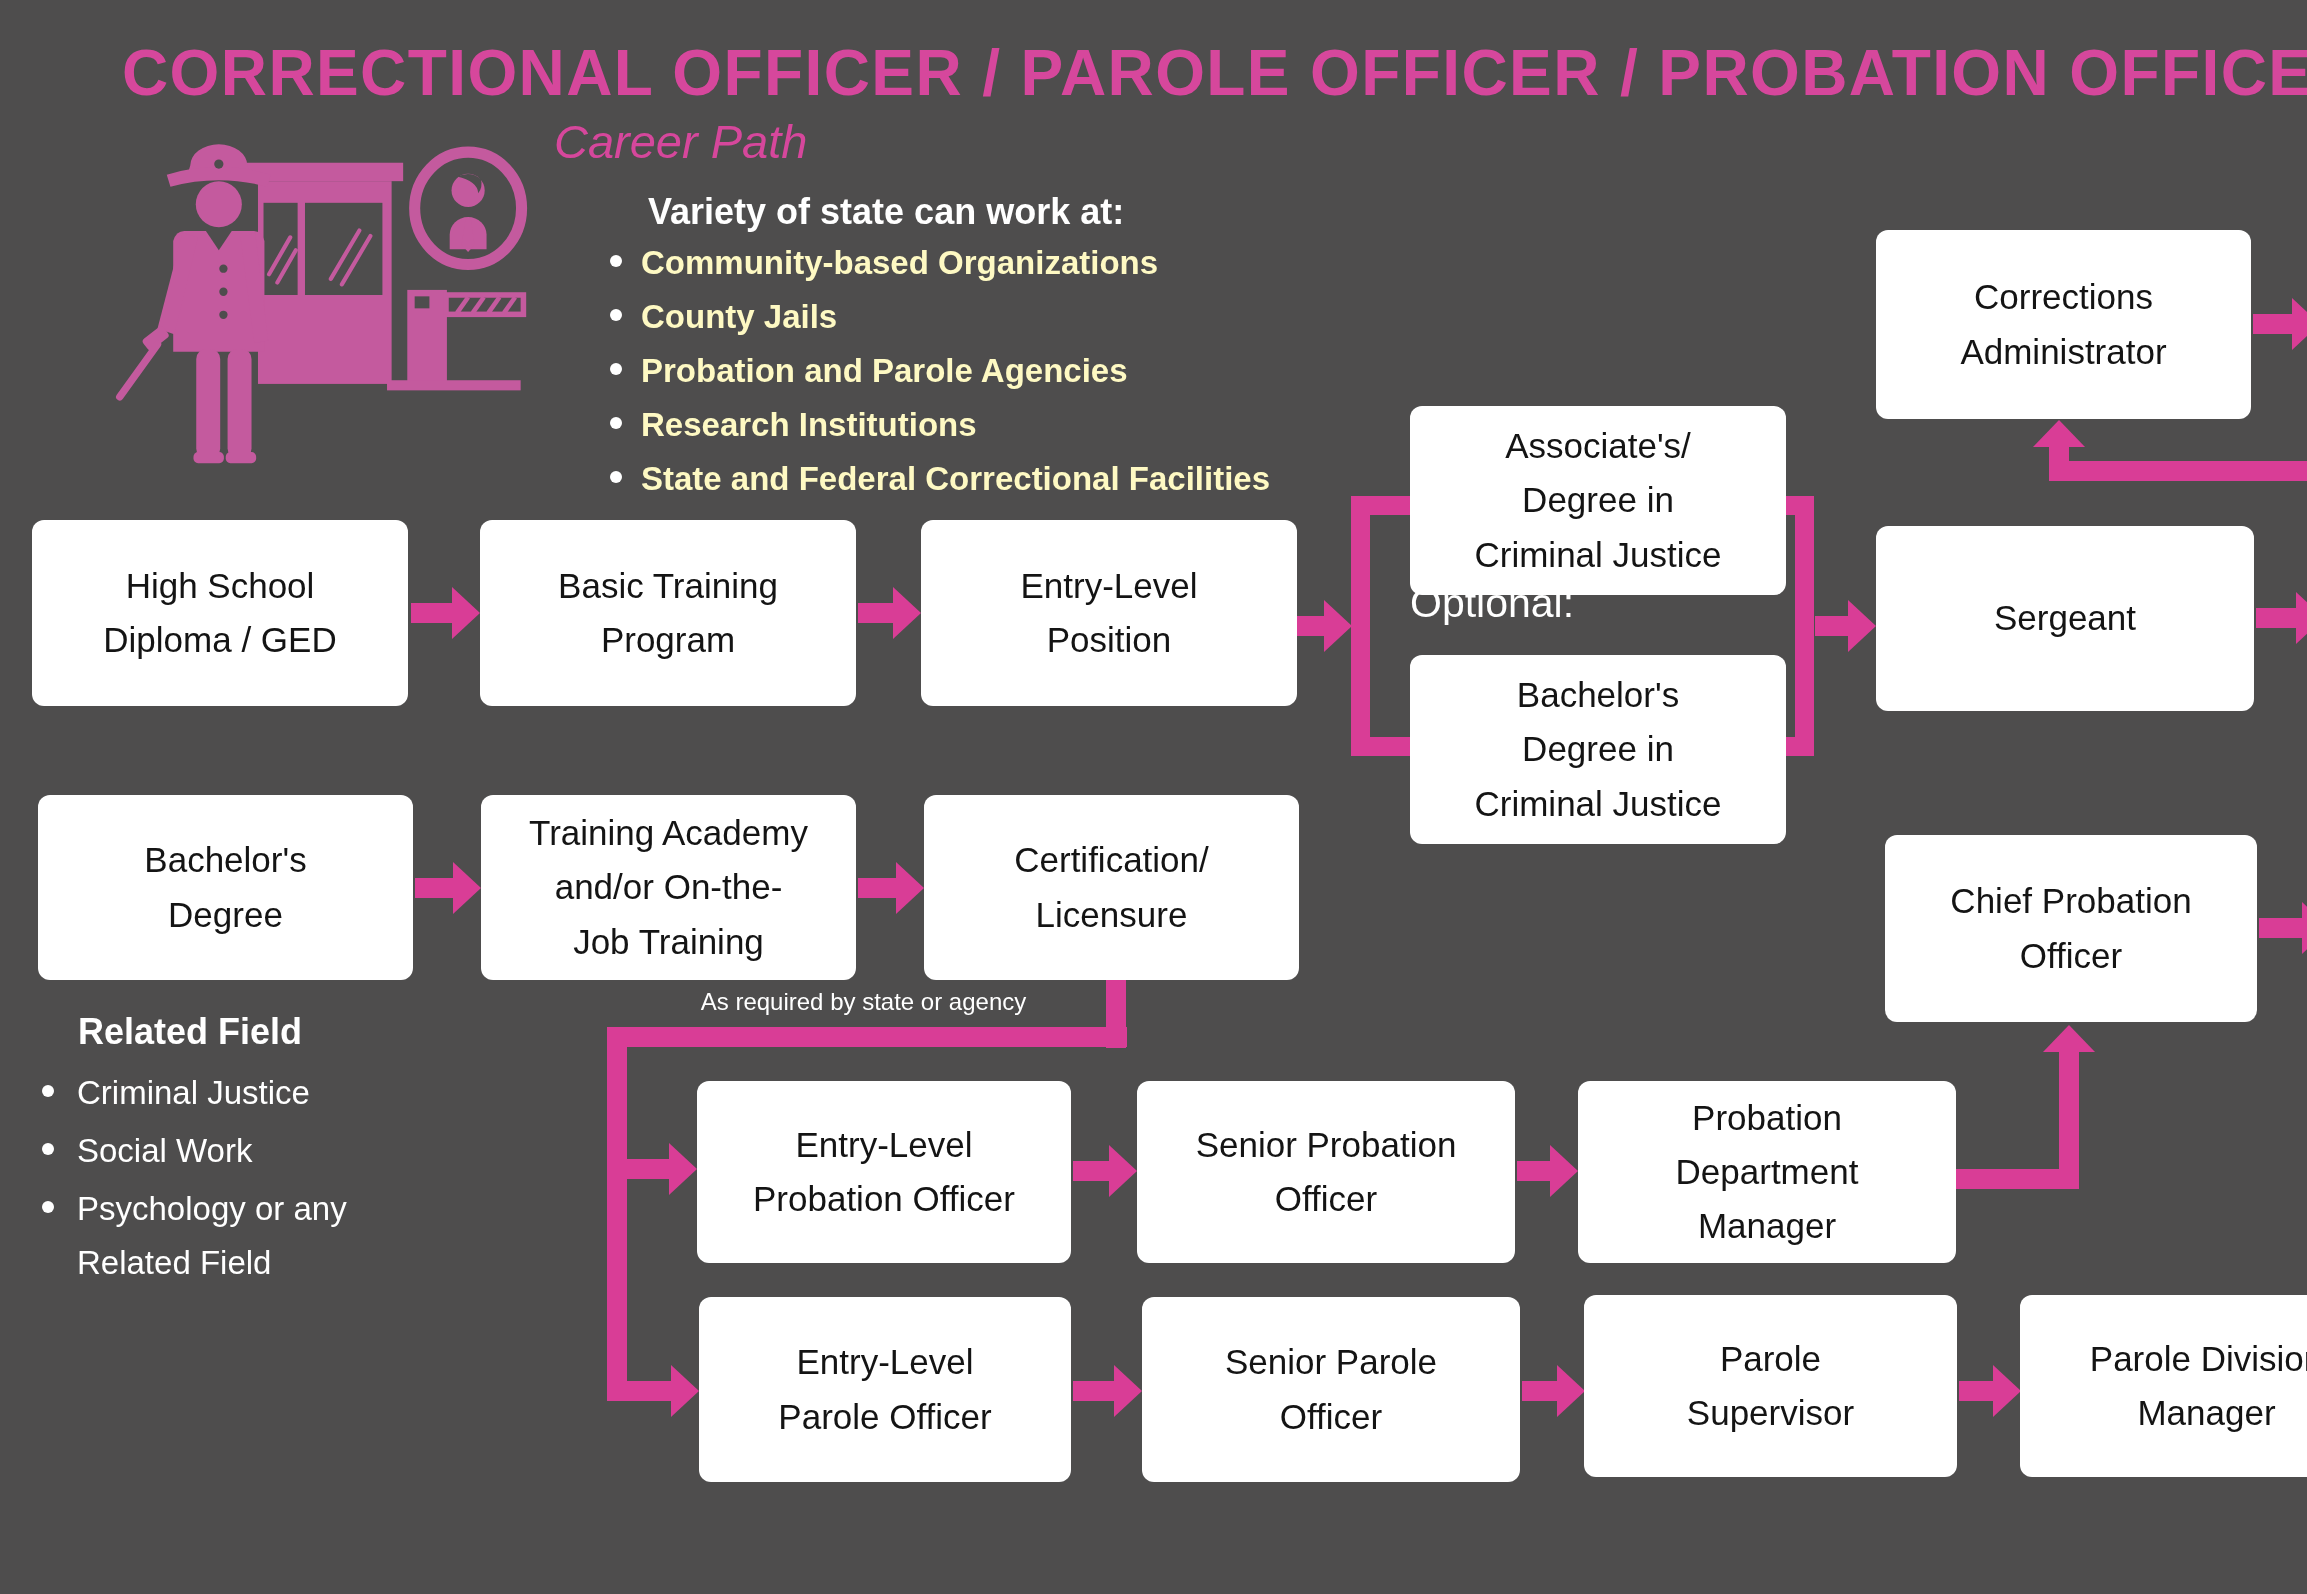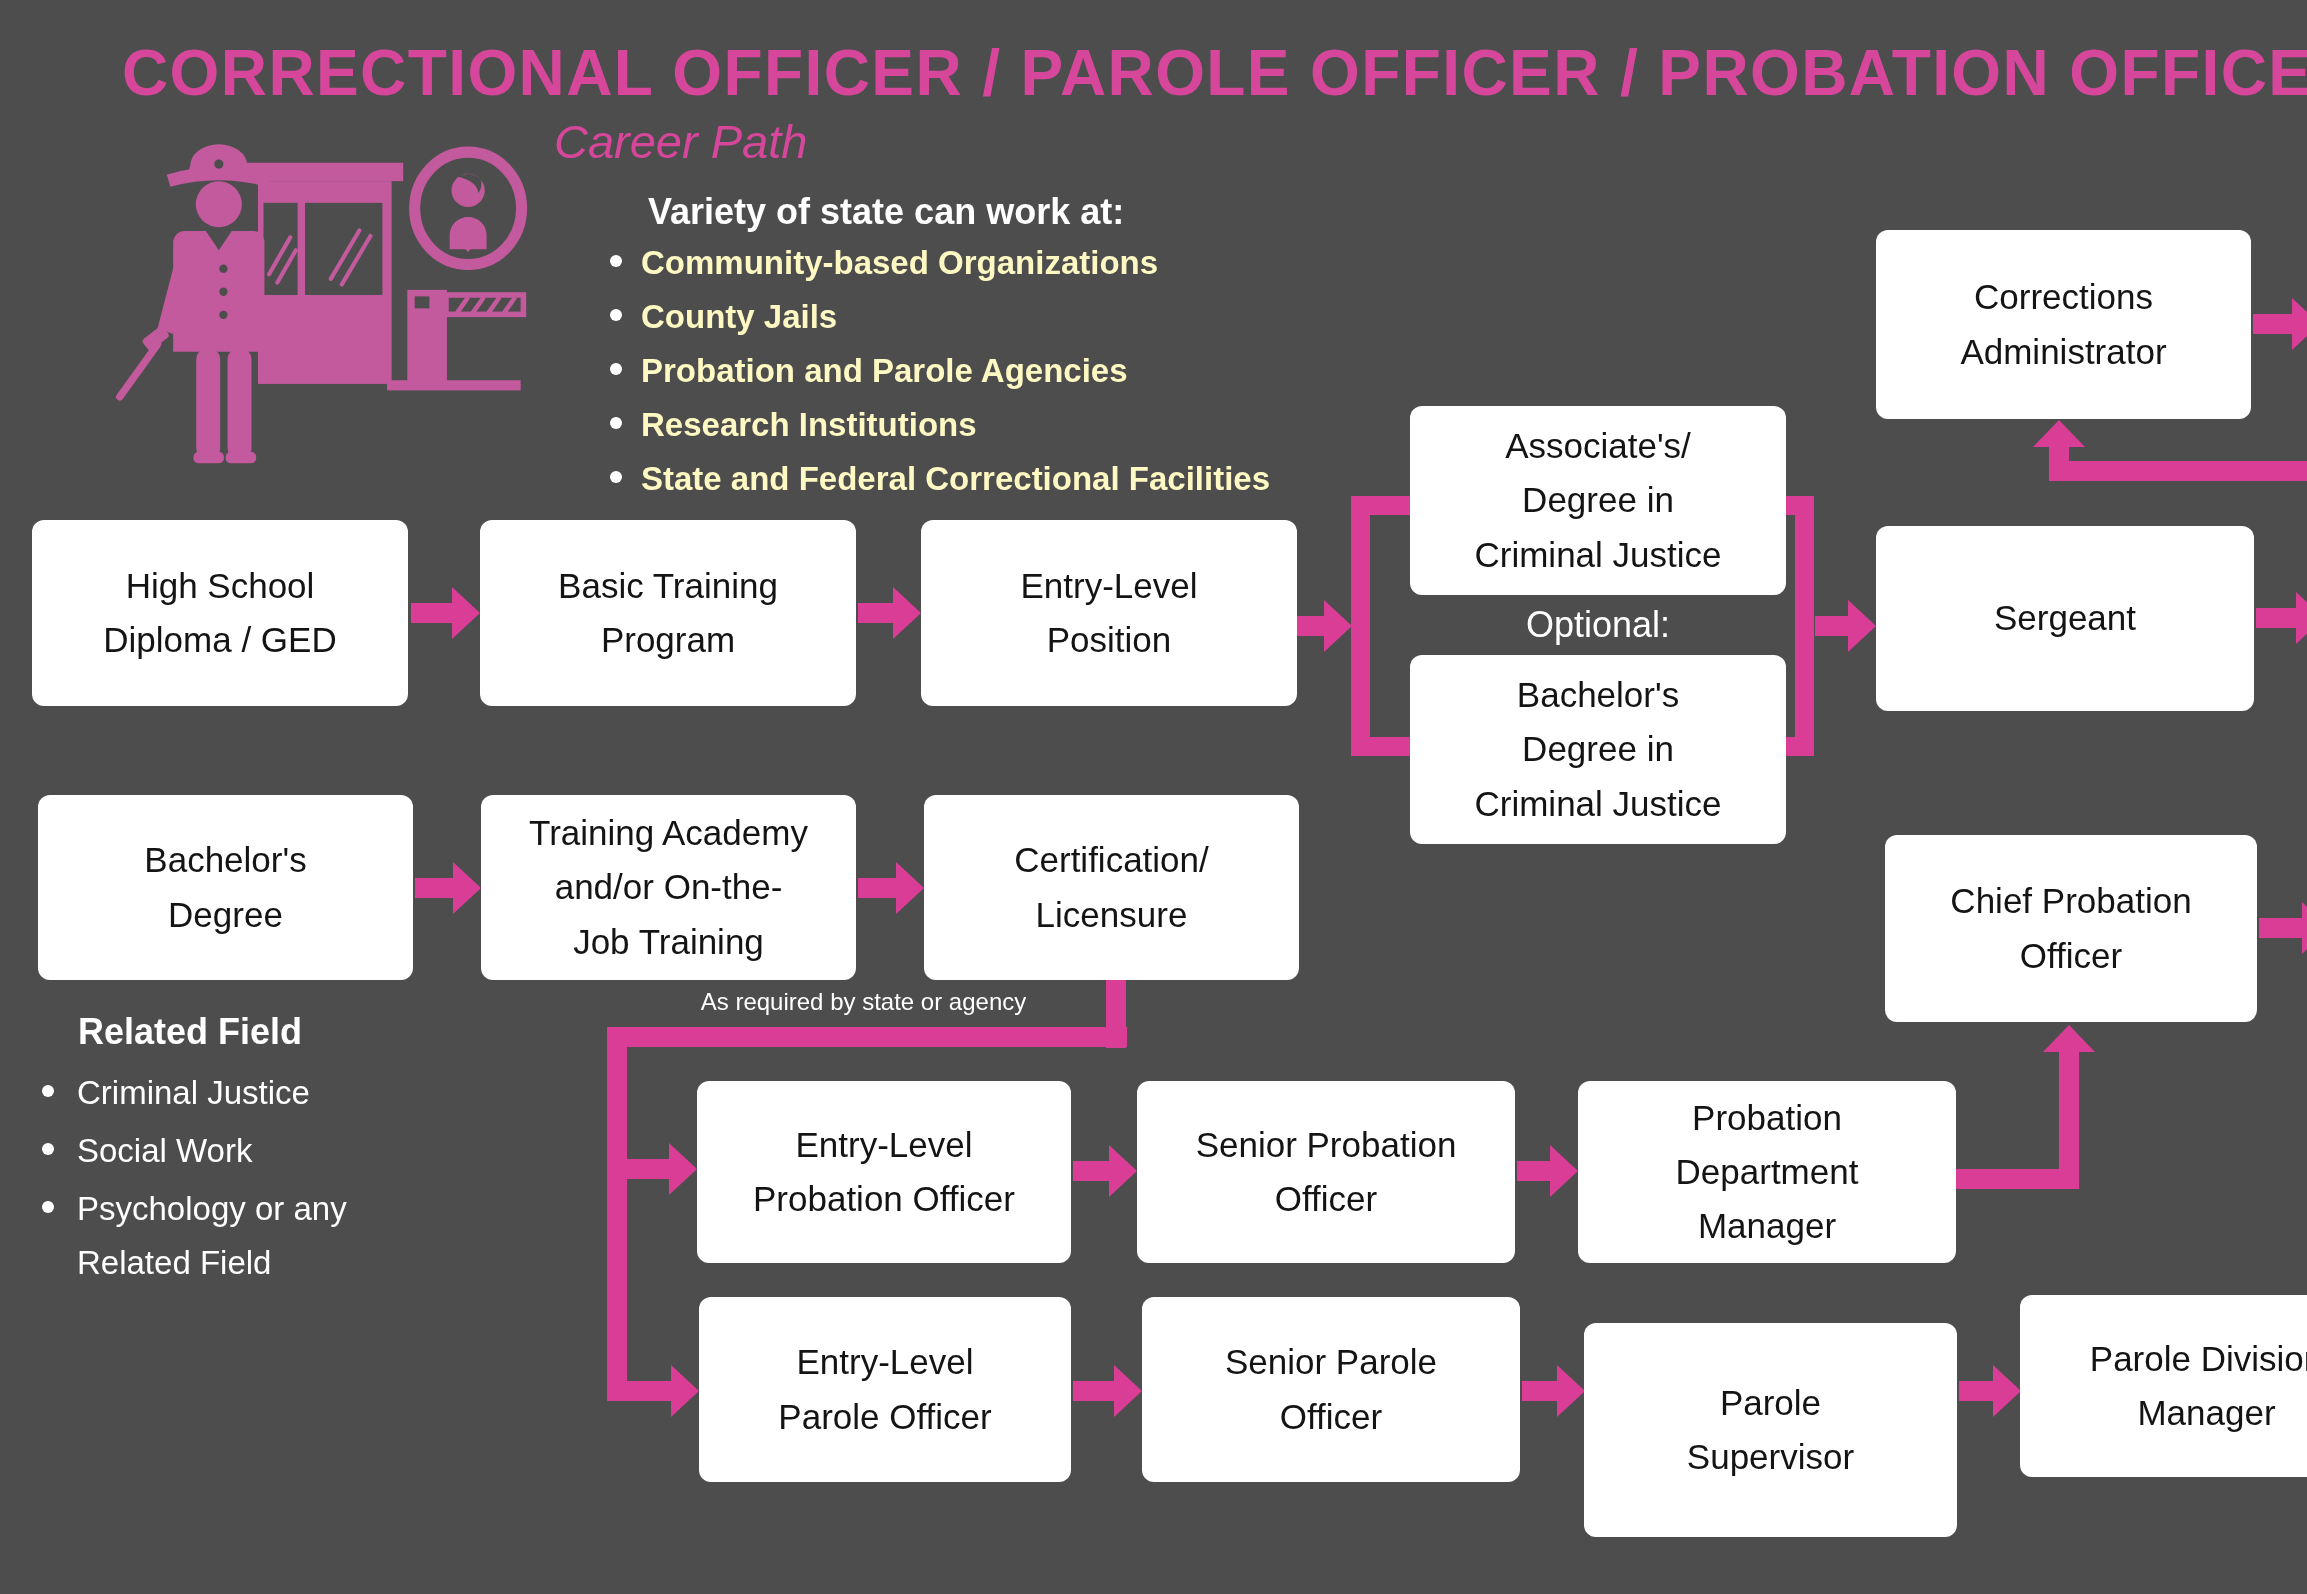--- a/index.html
+++ b/index.html
@@ -32,21 +32,21 @@
   .rf-list li::before{content:"";position:absolute;left:7.4px;top:19.4px;width:12px;height:12px;
               border-radius:50%;background:#fff;}
 
   .box{position:absolute;z-index:2;background:#fff;border-radius:12px;color:var(--box-text);
        display:flex;align-items:center;justify-content:center;text-align:center;
        font-size:35px;line-height:1.55;white-space:pre-line;padding:0 9.2px;box-sizing:border-box;}
 
   .bracket{position:absolute;z-index:1;border:19.4px solid var(--pink);box-sizing:border-box;}
 
   .note{position:absolute;color:#fff;z-index:3;}
-  .optional{left:1410px;top:604px;width:376px;text-align:center;font-size:36px;}
+  .optional{left:1410px;top:580px;width:376px;text-align:left;font-size:41px;}
   .required{left:596px;top:988px;width:535px;text-align:center;font-size:24px;}
 
   .h{position:absolute;height:20px;background:var(--pink);z-index:1;}
   .h.ar::after{content:"";position:absolute;right:-27px;top:50%;transform:translateY(-50%);
        width:0;height:0;border-left:28px solid var(--pink);
        border-top:26px solid transparent;border-bottom:26px solid transparent;}
   .v{position:absolute;width:20px;background:var(--pink);z-index:1;}
   .v.au::before{content:"";position:absolute;top:-26px;left:50%;transform:translateX(-50%);
        width:0;height:0;border-bottom:27px solid var(--pink);
        border-left:26px solid transparent;border-right:26px solid transparent;}
@@ -166,21 +166,21 @@
 Probation Officer</div>
   <div class="box" style="left:1137px;top:1081px;width:378px;height:182px;">Senior Probation
 Officer</div>
   <div class="box" style="left:1578px;top:1081px;width:378px;height:182px;">Probation
 Department
 Manager</div>
   <div class="box" style="left:699px;top:1297px;width:372px;height:185px;">Entry-Level
 Parole Officer</div>
   <div class="box" style="left:1142px;top:1297px;width:378px;height:185px;">Senior Parole
 Officer</div>
-  <div class="box" style="left:1584px;top:1295px;width:373px;height:214px;margin-top:28px;">Parole
+  <div class="box" style="left:1584px;top:1295px;width:373px;height:182px;">Parole
 Supervisor</div>
   <div class="box" style="left:2020px;top:1295px;width:373px;height:182px;">Parole Division
 Manager</div>
 
   <div class="h ar" style="left:411px;top:603px;width:42px;"></div>
   <div class="h ar" style="left:858px;top:603px;width:36px;"></div>
   <div class="h ar" style="left:1297px;top:616px;width:28px;"></div>
   <div class="h ar" style="left:1815px;top:616px;width:34px;"></div>
   <div class="h ar" style="left:2256px;top:608px;width:41px;"></div>
 

